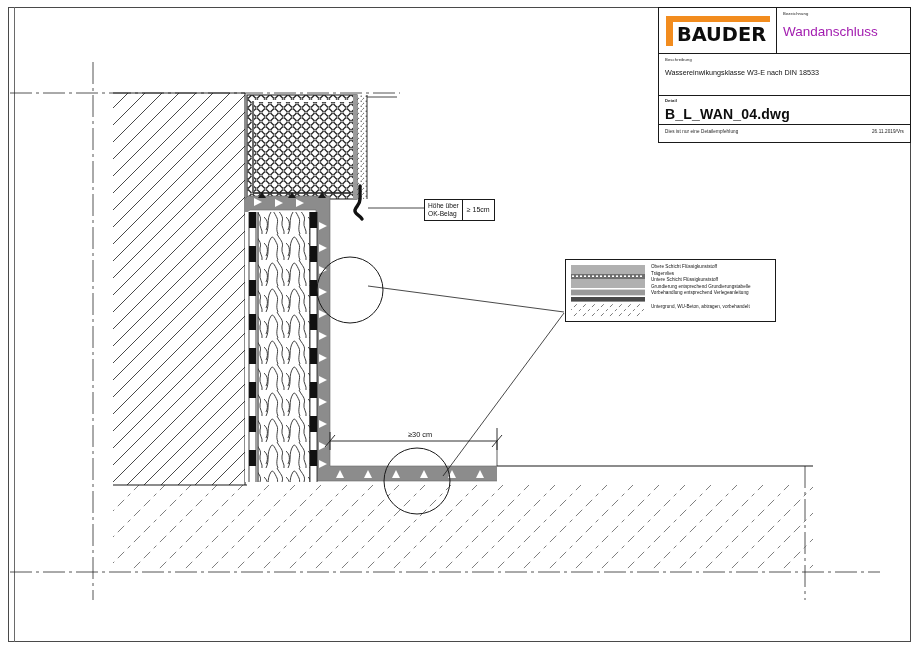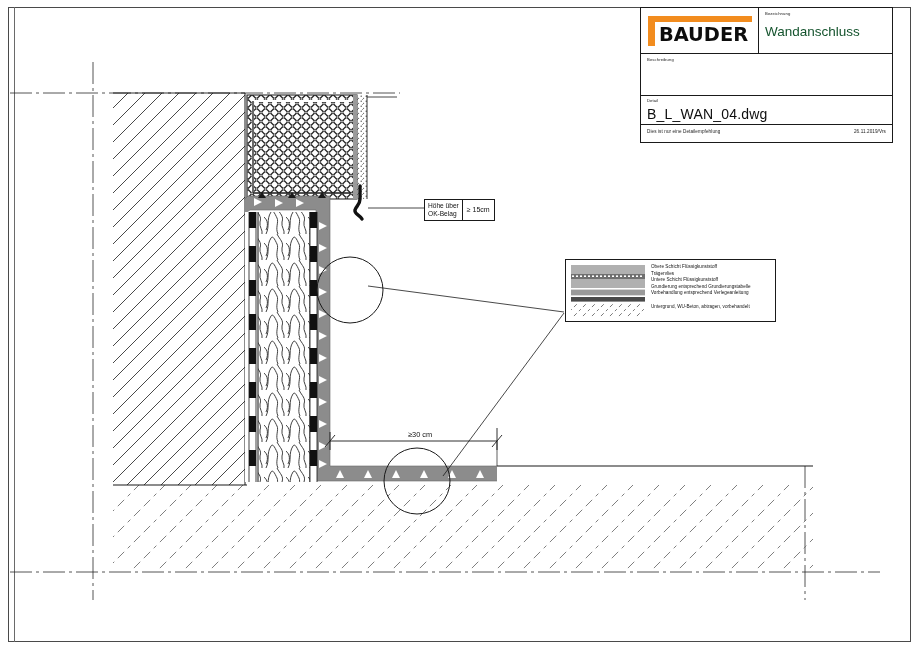--- a/index.html
+++ b/index.html
@@ -35,21 +35,21 @@
     left: 14px; top: 7px;
     width: 897px;
     height: 635px;
     border-left: 1px solid #6a6a6a;
     box-sizing: border-box;
   }
 
   
   .title-block {
     position: absolute;
-    left: 640px;
+    left: 658px;
     top: 7px;
     width: 253px;
     height: 136px;
     border: 1px solid #1a1a1a;
     box-sizing: border-box;
     background: #fff;
   }
   .tb-row1 {
     position: absolute;
     left: 0; top: 0;
@@ -110,21 +110,21 @@
     box-sizing: border-box;
   }
   .tb-caption {
     font-size: 4.2px;
     color: #1a1a1a;
     line-height: 6px;
     letter-spacing: 0.1px;
   }
   .tb-title-main {
     font-size: 13.5px;
-    color: #14532d;
+    color: #a21caf;
     line-height: 18px;
     margin-top: 6px;
   }
   .tb-row2 {
     position: absolute;
     left: 0; top: 46px;
     width: 100%;
     height: 42px;
     border-bottom: 1px solid #1a1a1a;
     box-sizing: border-box;
@@ -137,20 +137,21 @@
   }
   .tb-desc-block { margin-top: 5px; }
   .tb-row3 {
     position: absolute;
     left: 0; top: 88px;
     width: 100%;
     height: 29px;
     border-bottom: 1px solid #1a1a1a;
     box-sizing: border-box;
     padding: 2px 0 0 6px;
+    font-weight: bold;
   }
   .tb-detail-main {
     font-size: 14px;
     color: #0d0d0d;
     line-height: 18px;
     margin-top: 1px;
     letter-spacing: 0.2px;
   }
   .tb-row4 {
     position: absolute;
@@ -540,20 +541,21 @@
       </div>
       <div class="tb-title-cell">
         <div class="tb-caption">Bezeichnung</div>
         <div class="tb-title-main">Wandanschluss</div>
       </div>
     </div>
 
     <div class="tb-row2">
       <div class="tb-caption">Beschreibung</div>
       <div class="tb-desc-block">
+        <div class="tb-desc-line">Wassereinwikungsklasse W3-E nach DIN 18533</div>
       </div>
     </div>
 
     <div class="tb-row3">
       <div class="tb-caption">Detail</div>
       <div class="tb-detail-main">B_L_WAN_04.dwg</div>
     </div>
 
     <div class="tb-row4">
       <div class="tb-note">Dies ist nur eine Detailempfehlung</div>

